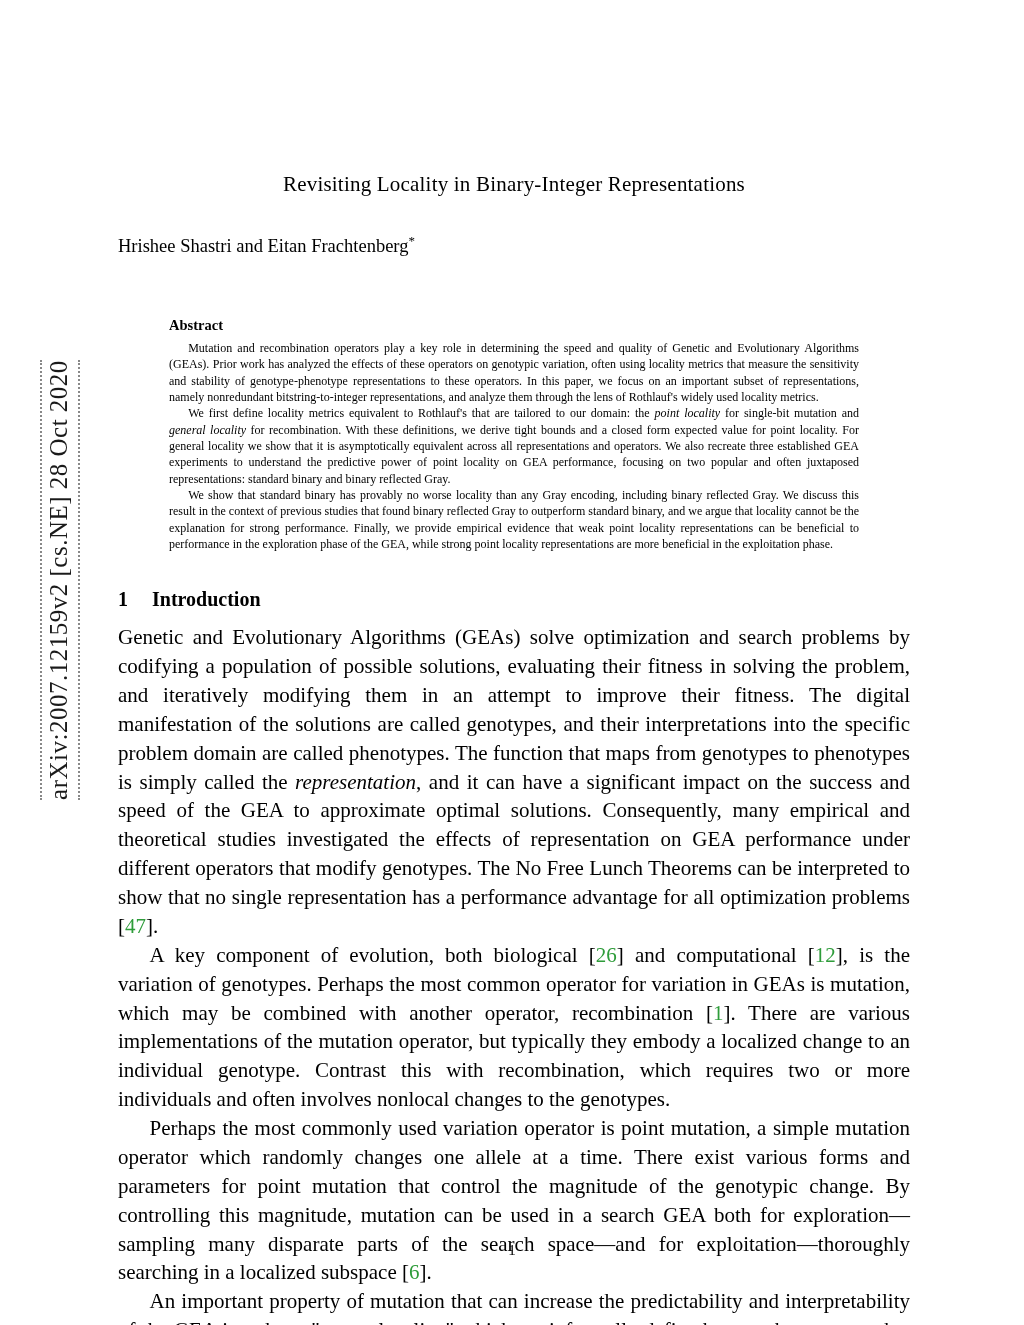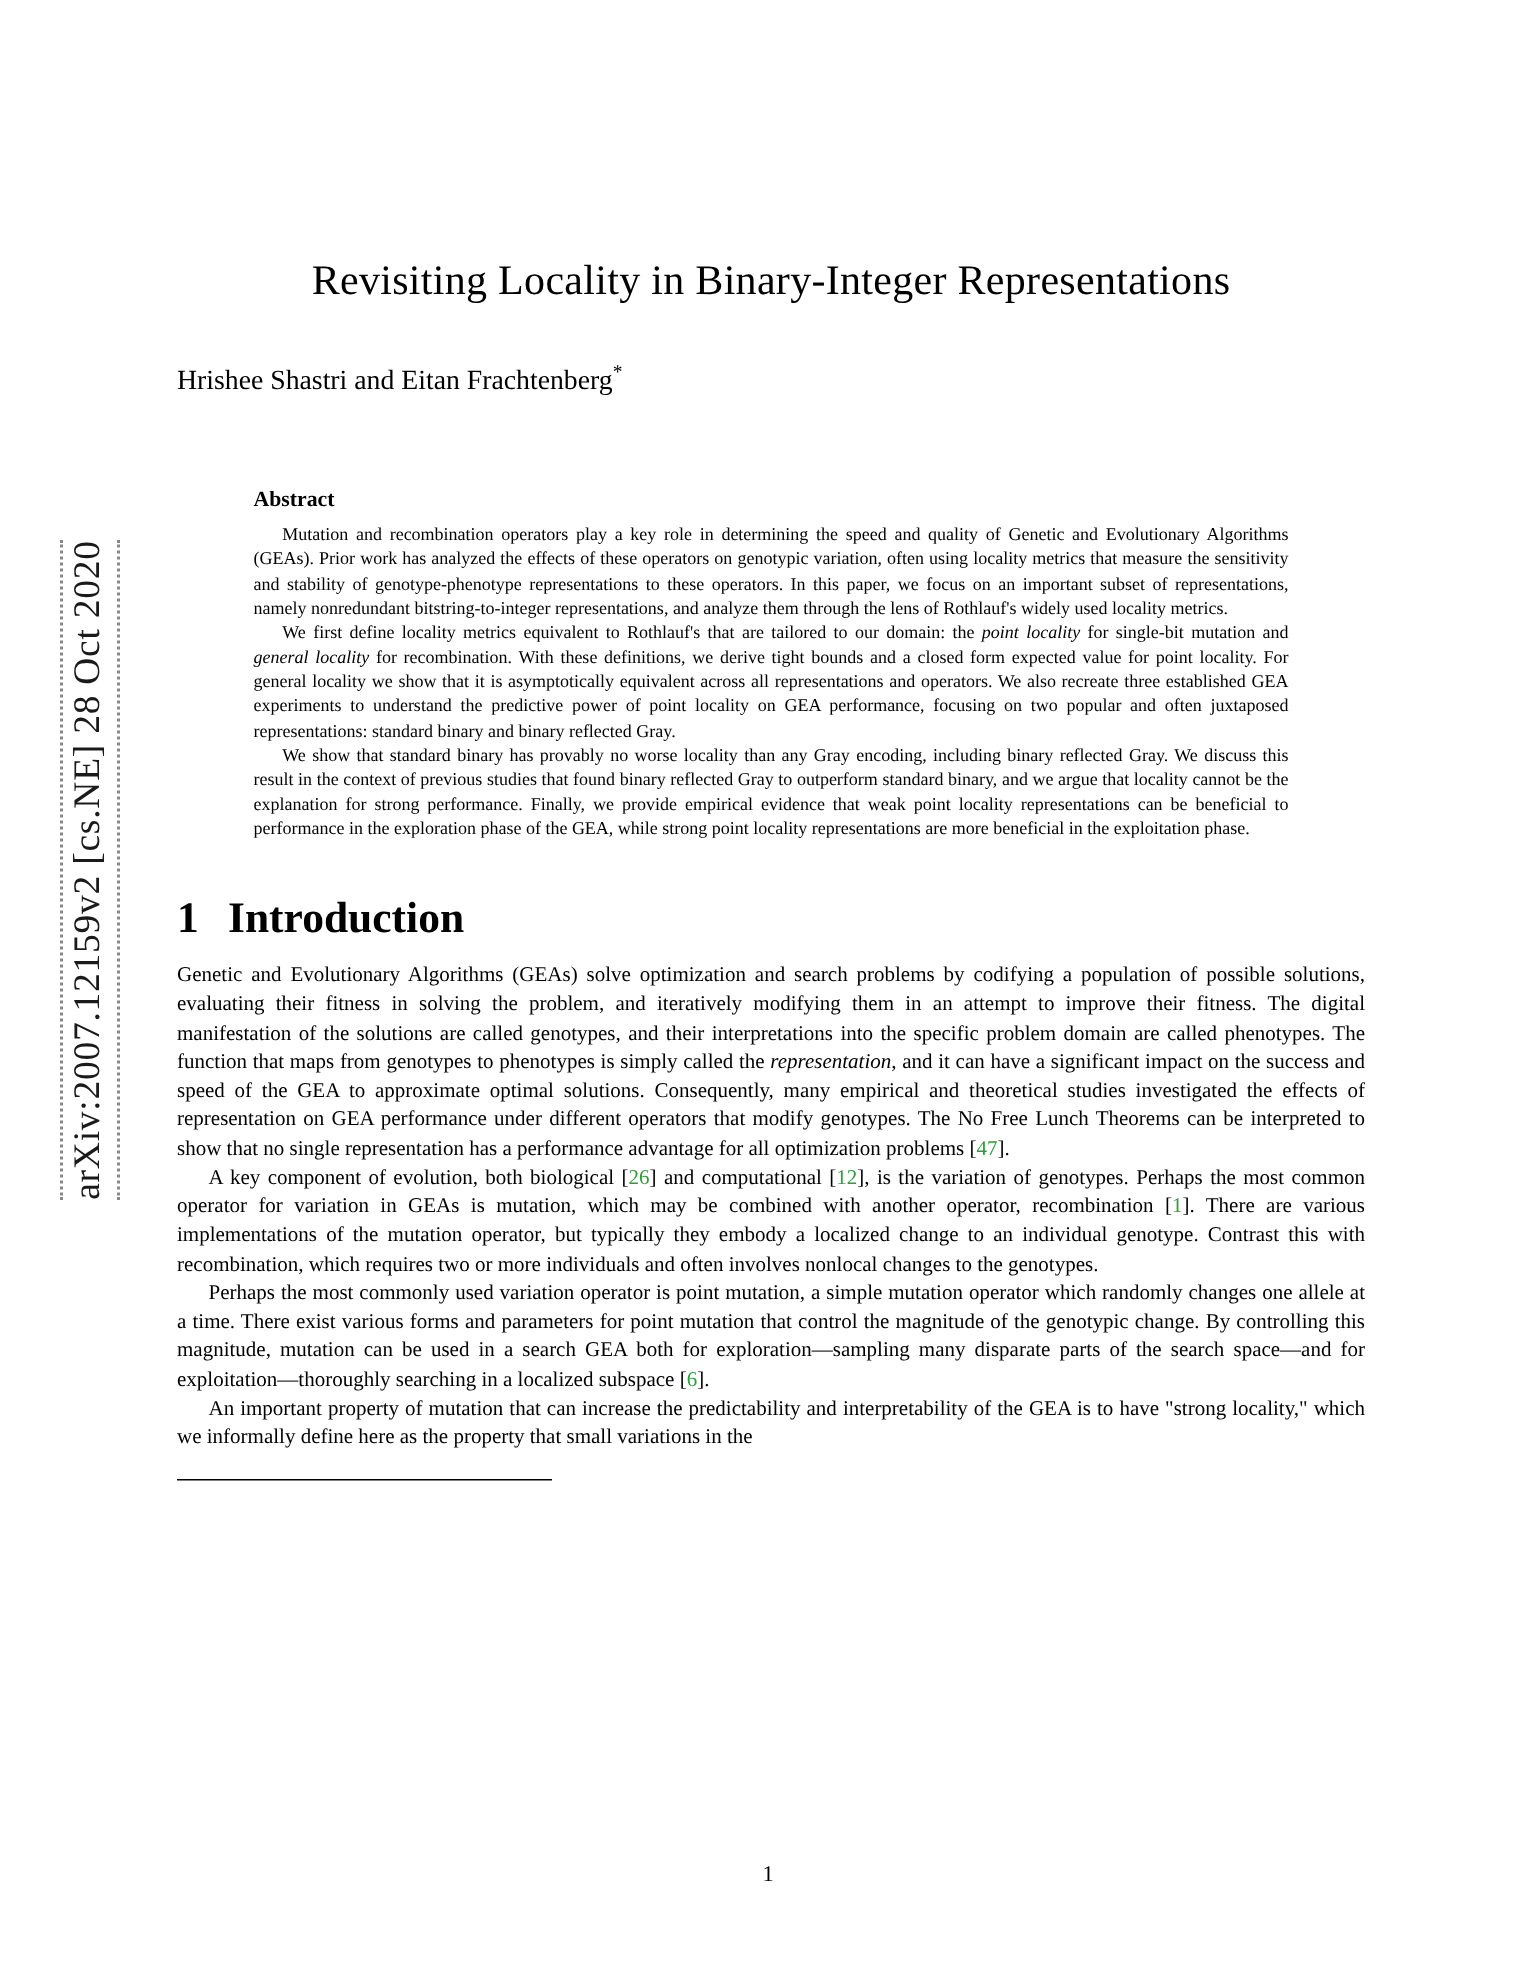--- a/index.html
+++ b/index.html
@@ -42,21 +42,21 @@
 
   .content {
     position: absolute;
     left: 118px;
     top: 0;
     width: 792px;
   }
 
   .title {
     text-align: center;
-    font-size: 28px;
+    font-size: 21px;
     margin-top: 172px;
     font-family: "Liberation Serif", serif;
     letter-spacing: 0.2px;
   }
   .authors {
     text-align: left;
     font-size: 18.5px;
     margin-top: 36px;
   }
   .authors sup { font-size: 13px; }
@@ -75,29 +75,29 @@
     font-size: 12px;
     line-height: 1.36;
     text-align: justify;
     margin: 0;
     text-indent: 1.6em;
     hyphens: none;
   }
   .abstract-block p + p { margin-top: 0; }
 
   h1.section {
-    font-size: 29px;
+    font-size: 20px;
     font-weight: bold;
     margin-top: 36px;
     margin-bottom: 12px;
   }
   h1.section .num { display: inline-block; width: 34px; }
 
   .body p {
-    font-size: 14px;
+    font-size: 21px;
     line-height: 1.375;
     text-align: justify;
     margin: 0;
     text-indent: 1.5em;
     hyphens: none;
   }
   .body p.first { text-indent: 0; }
 
   .cite { color: #2e9c3a; }
 

